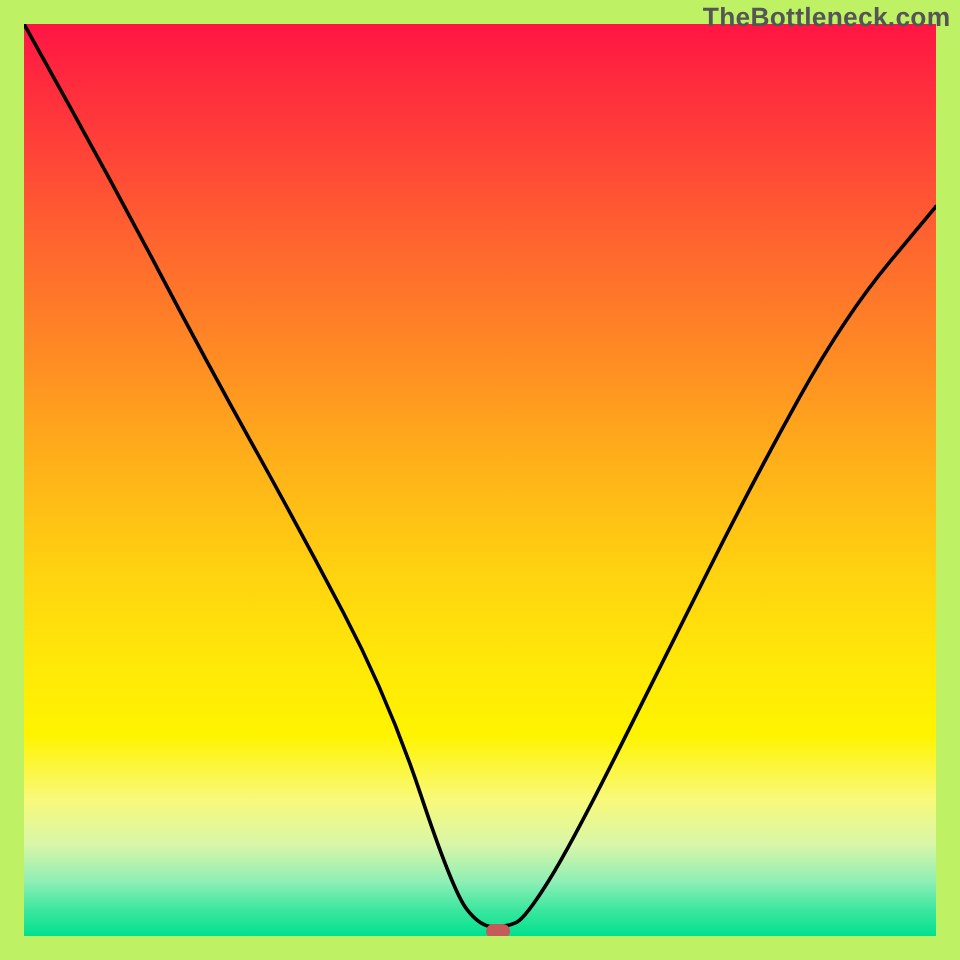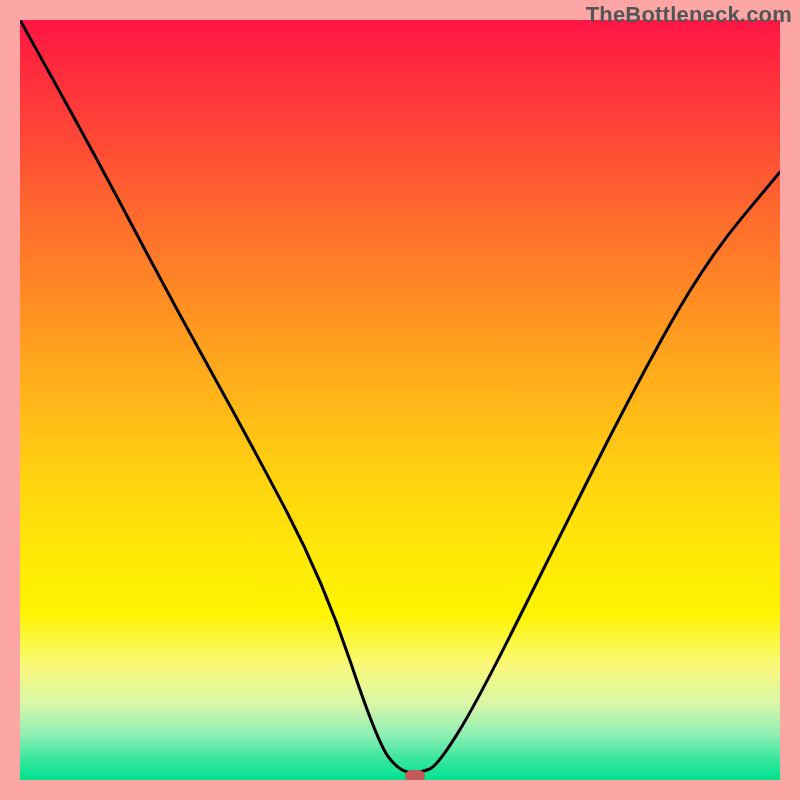--- a/index.html
+++ b/index.html
@@ -8,21 +8,21 @@
     width: 800px;
     height: 800px;
     background: #000;
     font-family: Arial, Helvetica, sans-serif;
     overflow: hidden;
   }
   .frame {
     position: relative;
     width: 800px;
     height: 800px;
-    background: #fca5a5;
+    background: #bef264;
     text-decoration: underline;
   }
   .watermark {
     position: absolute;
     top: 2px;
     right: 8px;
     color: #555;
     font-size: 22px;
     font-weight: 600;
     letter-spacing: 0.2px;

